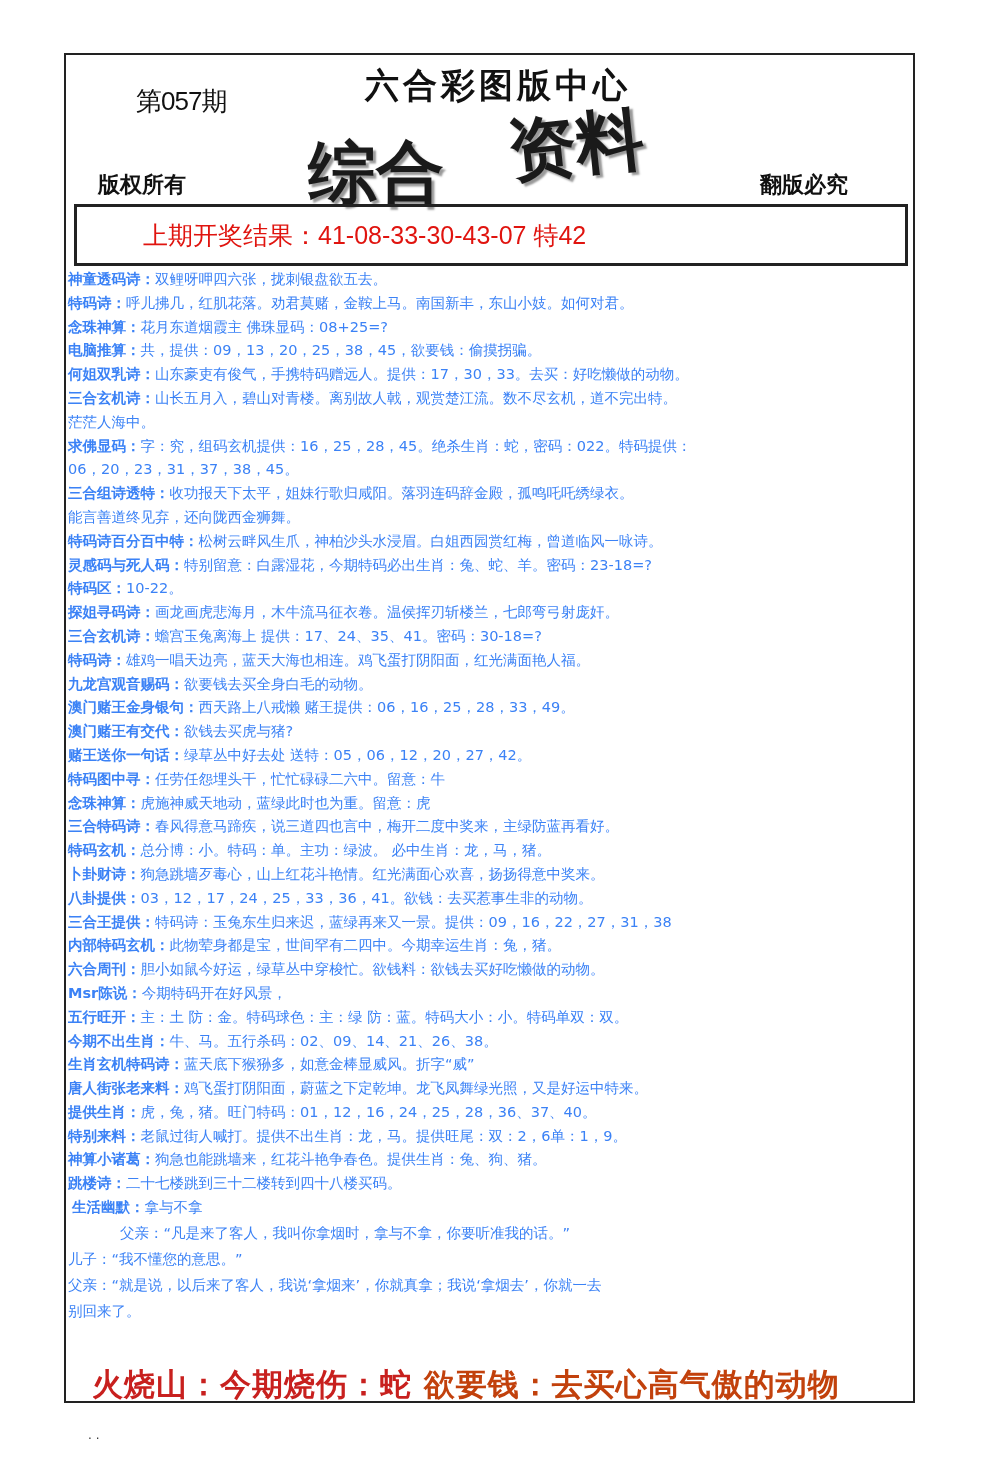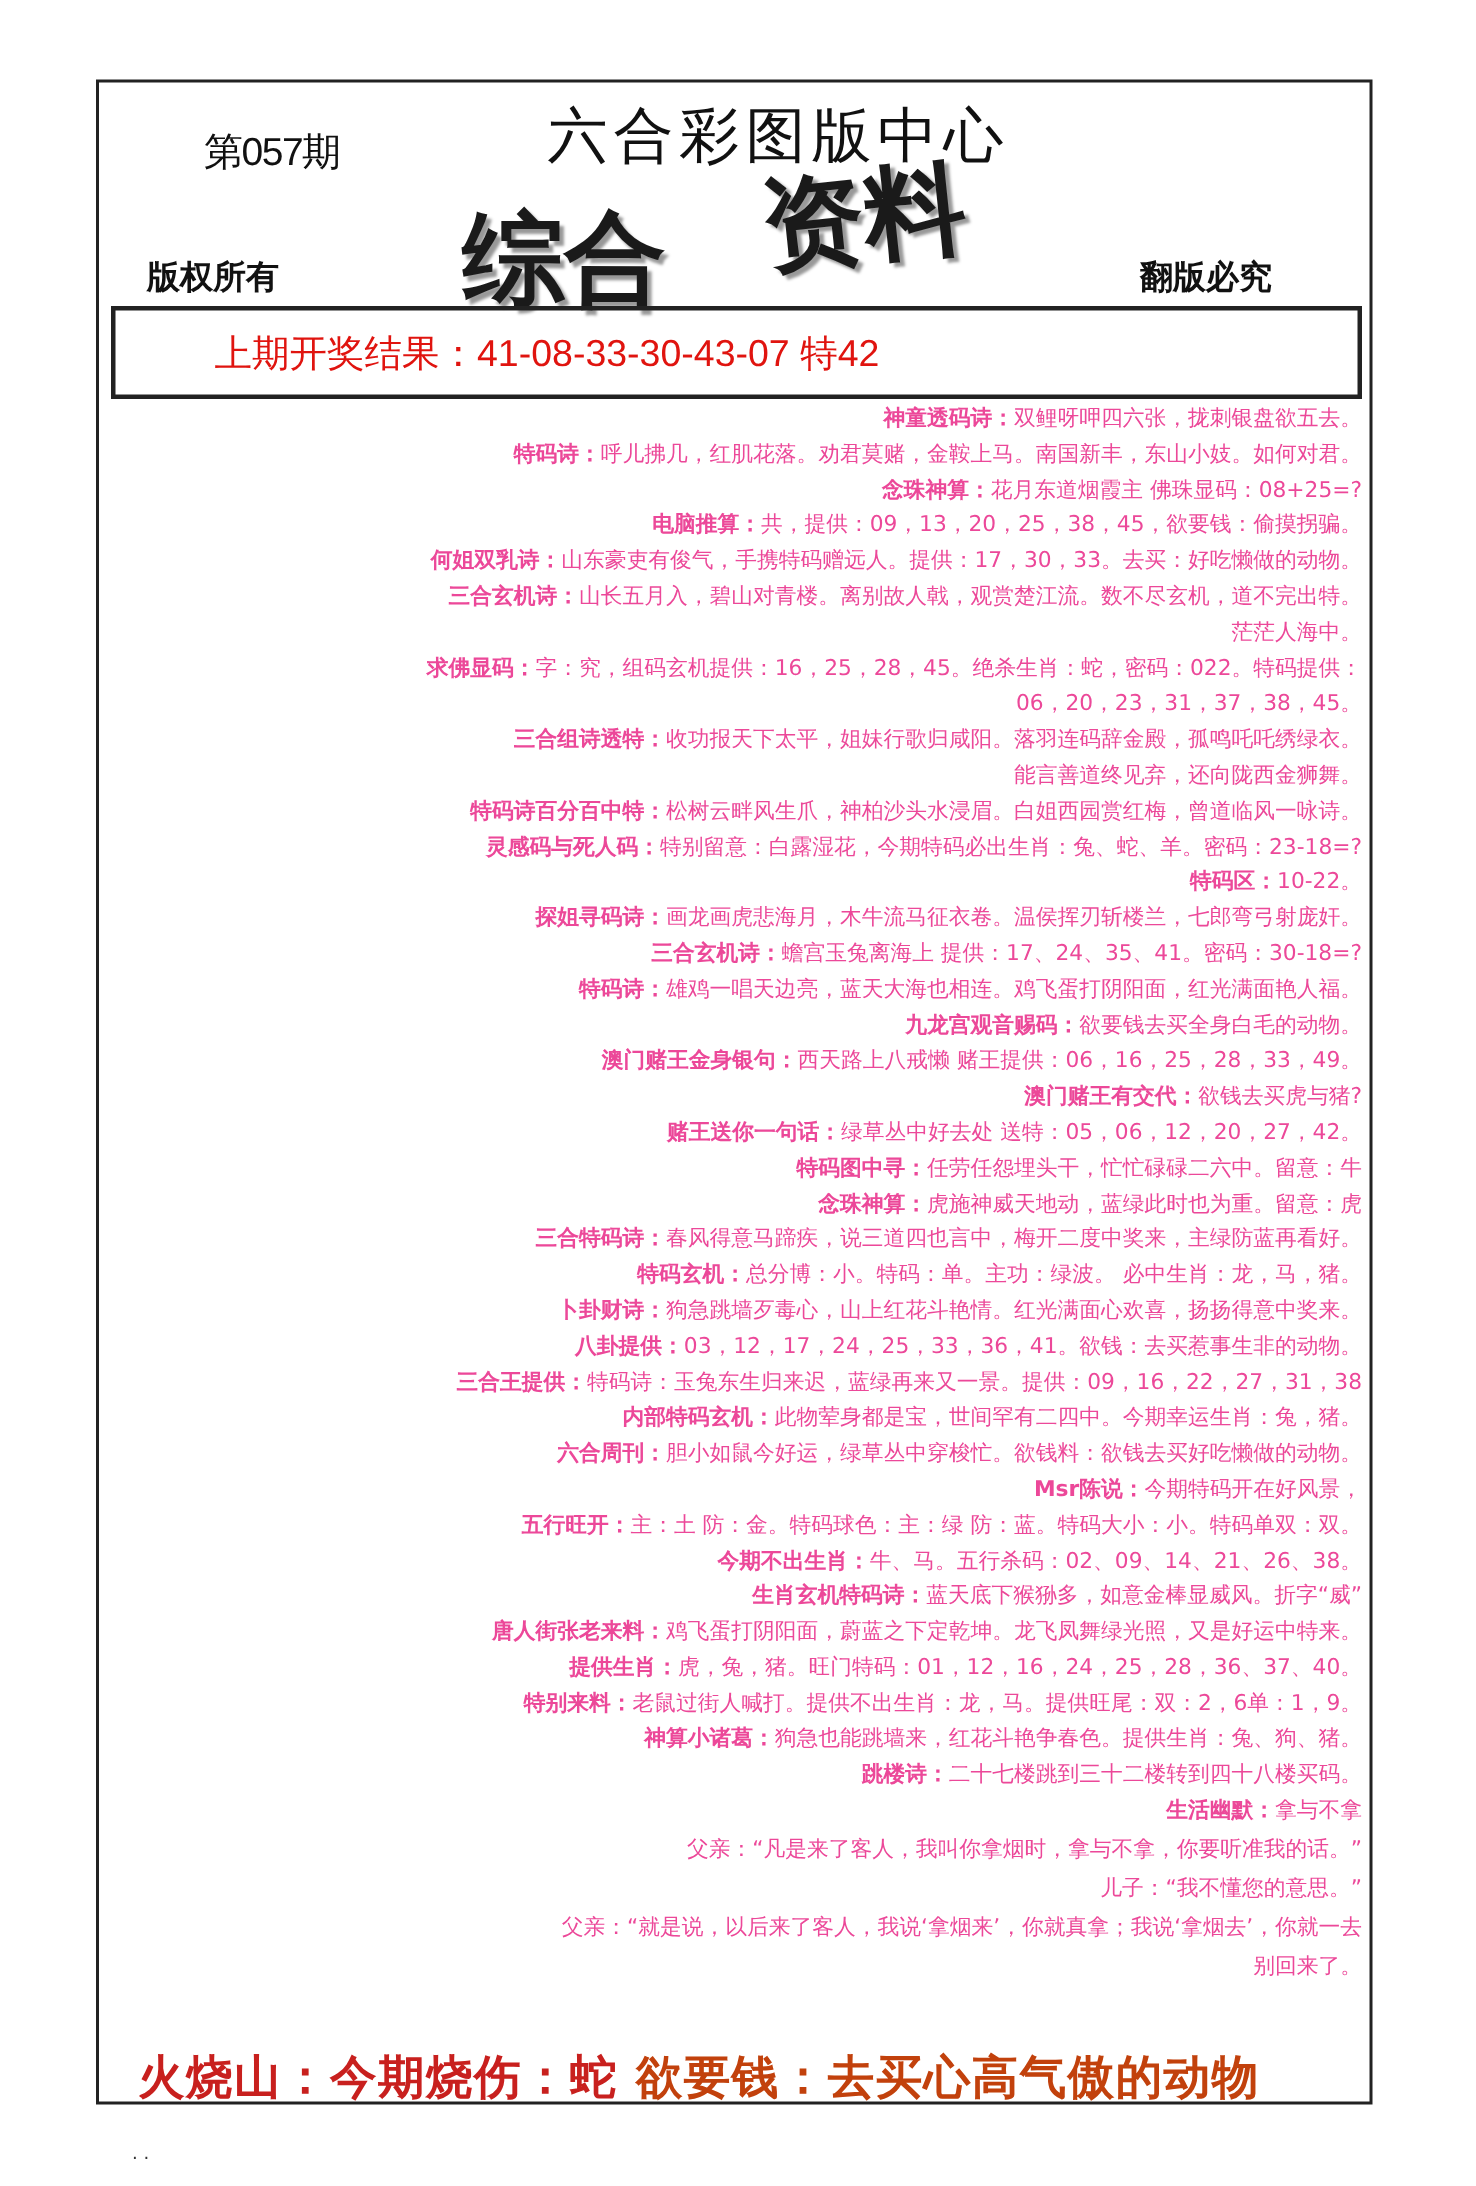--- a/index.html
+++ b/index.html
@@ -2,35 +2,35 @@
 <html><head>
 <meta charset="utf-8">
 <style>
   html, body { margin: 0; padding: 0; background: #ffffff; }
   body { width: 984px; height: 1457px; position: relative; overflow: hidden;
          font-family: "DejaVu Sans", sans-serif; color: #111; }
   .frame { position: absolute; left: 64px; top: 53px; width: 851px; height: 1350px;
            border: 2px solid #222; box-sizing: border-box; background: #fff; }
   .issue { position: absolute; left: 136px; top: 84px; font-size: 26px; color: #111;
            font-family: "Liberation Sans", sans-serif; letter-spacing: -1px; }
-  .center-title { position: absolute; left: 365px; top: 63px; font-size: 40px; font-weight: normal;
+  .center-title { position: absolute; left: 365px; top: 63px; font-size: 34px; font-weight: bold;
                   letter-spacing: 4px; color: #111; font-family: "DejaVu Serif", serif; }
   .big-title { position: absolute; font-size: 68px; font-weight: bold; color: #1a1a1a;
                font-family: "DejaVu Serif", serif; text-shadow: 3px 3px 2px #999; }
   .bt1 { left: 308px; top: 128px; }
   .bt2 { left: 508px; top: 100px; transform: rotate(-6deg); }
   .corner-left { position: absolute; left: 98px; top: 170px; font-size: 22px; font-weight: bold; }
   .corner-right { position: absolute; left: 760px; top: 170px; font-size: 22px; font-weight: bold; }
   .result-box { position: absolute; left: 74px; top: 204px; width: 834px; height: 62px;
                 border: 3px solid #222; box-sizing: border-box; text-align: center; }
   .result-text { position: absolute; left: 66px; top: 12px; font-size: 25px; color: #e0140f;
                  font-family: "Liberation Sans", sans-serif; white-space: nowrap; }
   .lines { position: absolute; left: 68px; top: 268px; width: 840px; }
   .line { height: 23.8px; line-height: 23.8px; font-size: 14.5px; white-space: nowrap;
-          color: #ec4899; text-align: right; }
+          color: #3b82f6; }
   .line .lbl { font-weight: bold; }
   .line.indent { padding-left: 52px; }
   .line.sub { padding-left: 4px; }
   .footer { position: absolute; left: 92px; top: 1364px; font-size: 31px; font-weight: bold;
             font-family: "DejaVu Serif", serif; white-space: nowrap; letter-spacing: 1px; }
   .footer .red { color: #c8201e; margin-top: 25px; }
   .footer .green { color: #c2410c; }
   .dots { position: absolute; left: 88px; top: 1428px; font-size: 12px; color: #333; }
 </style>
 </head>

